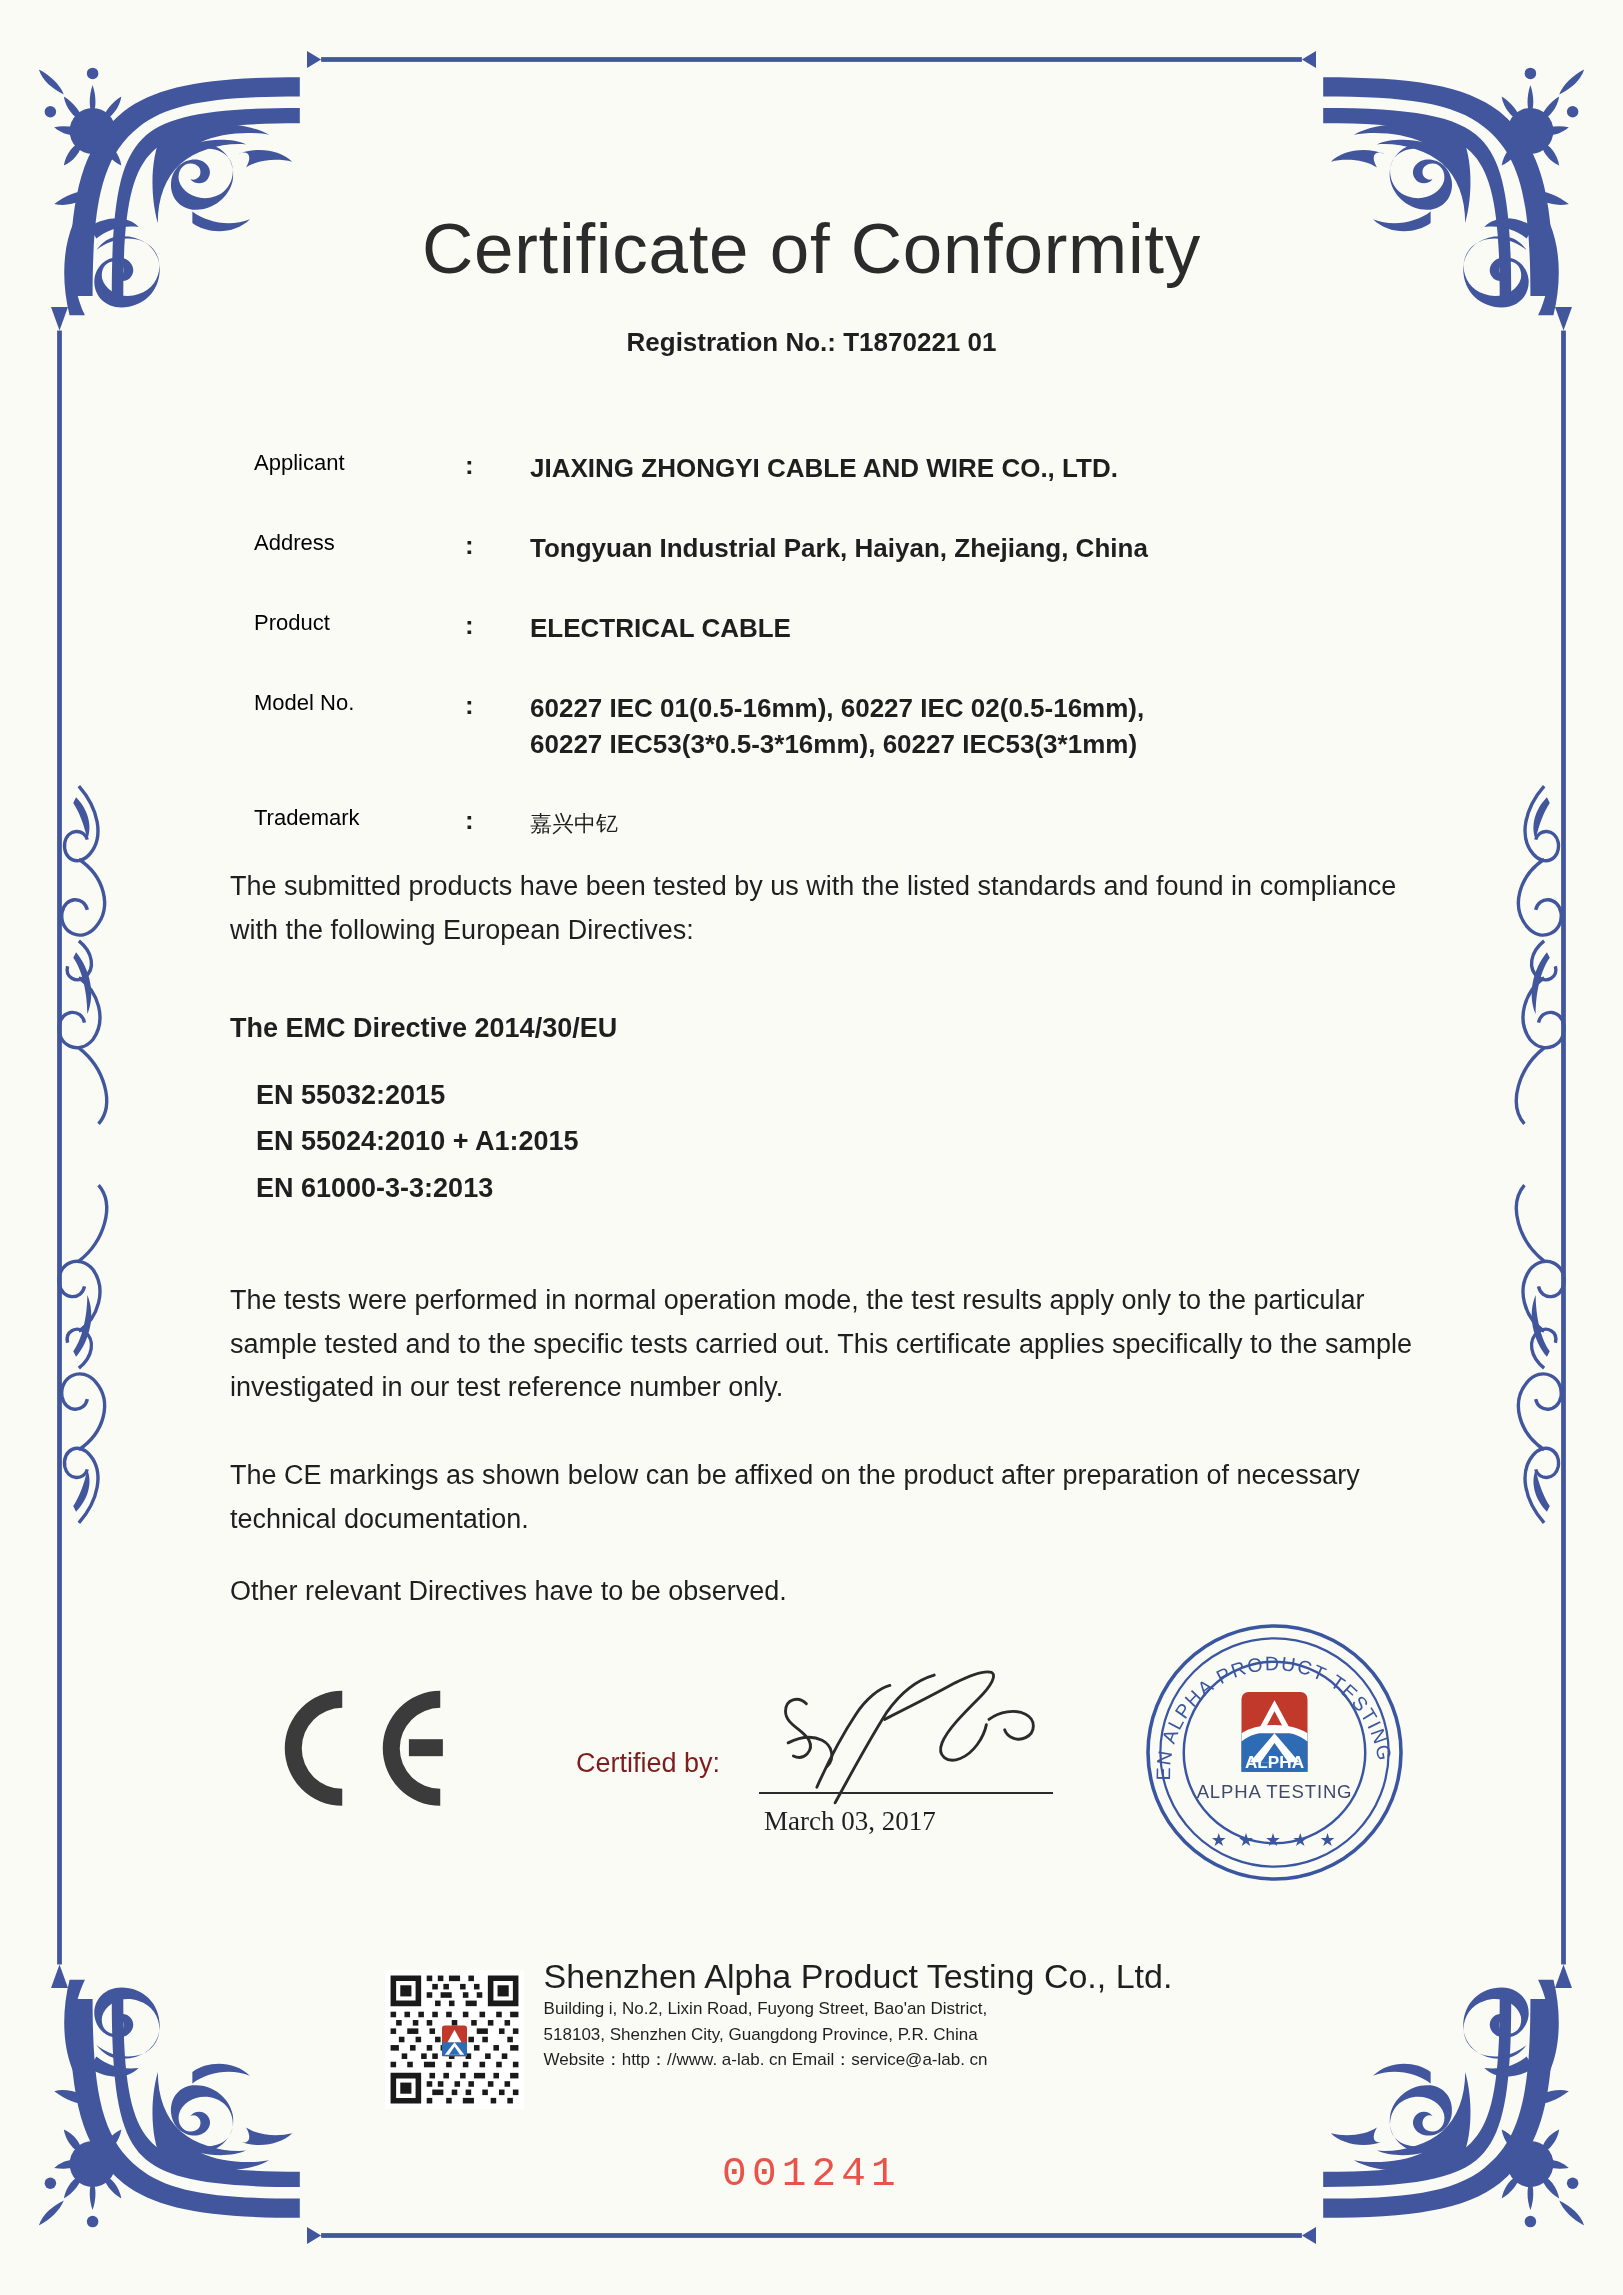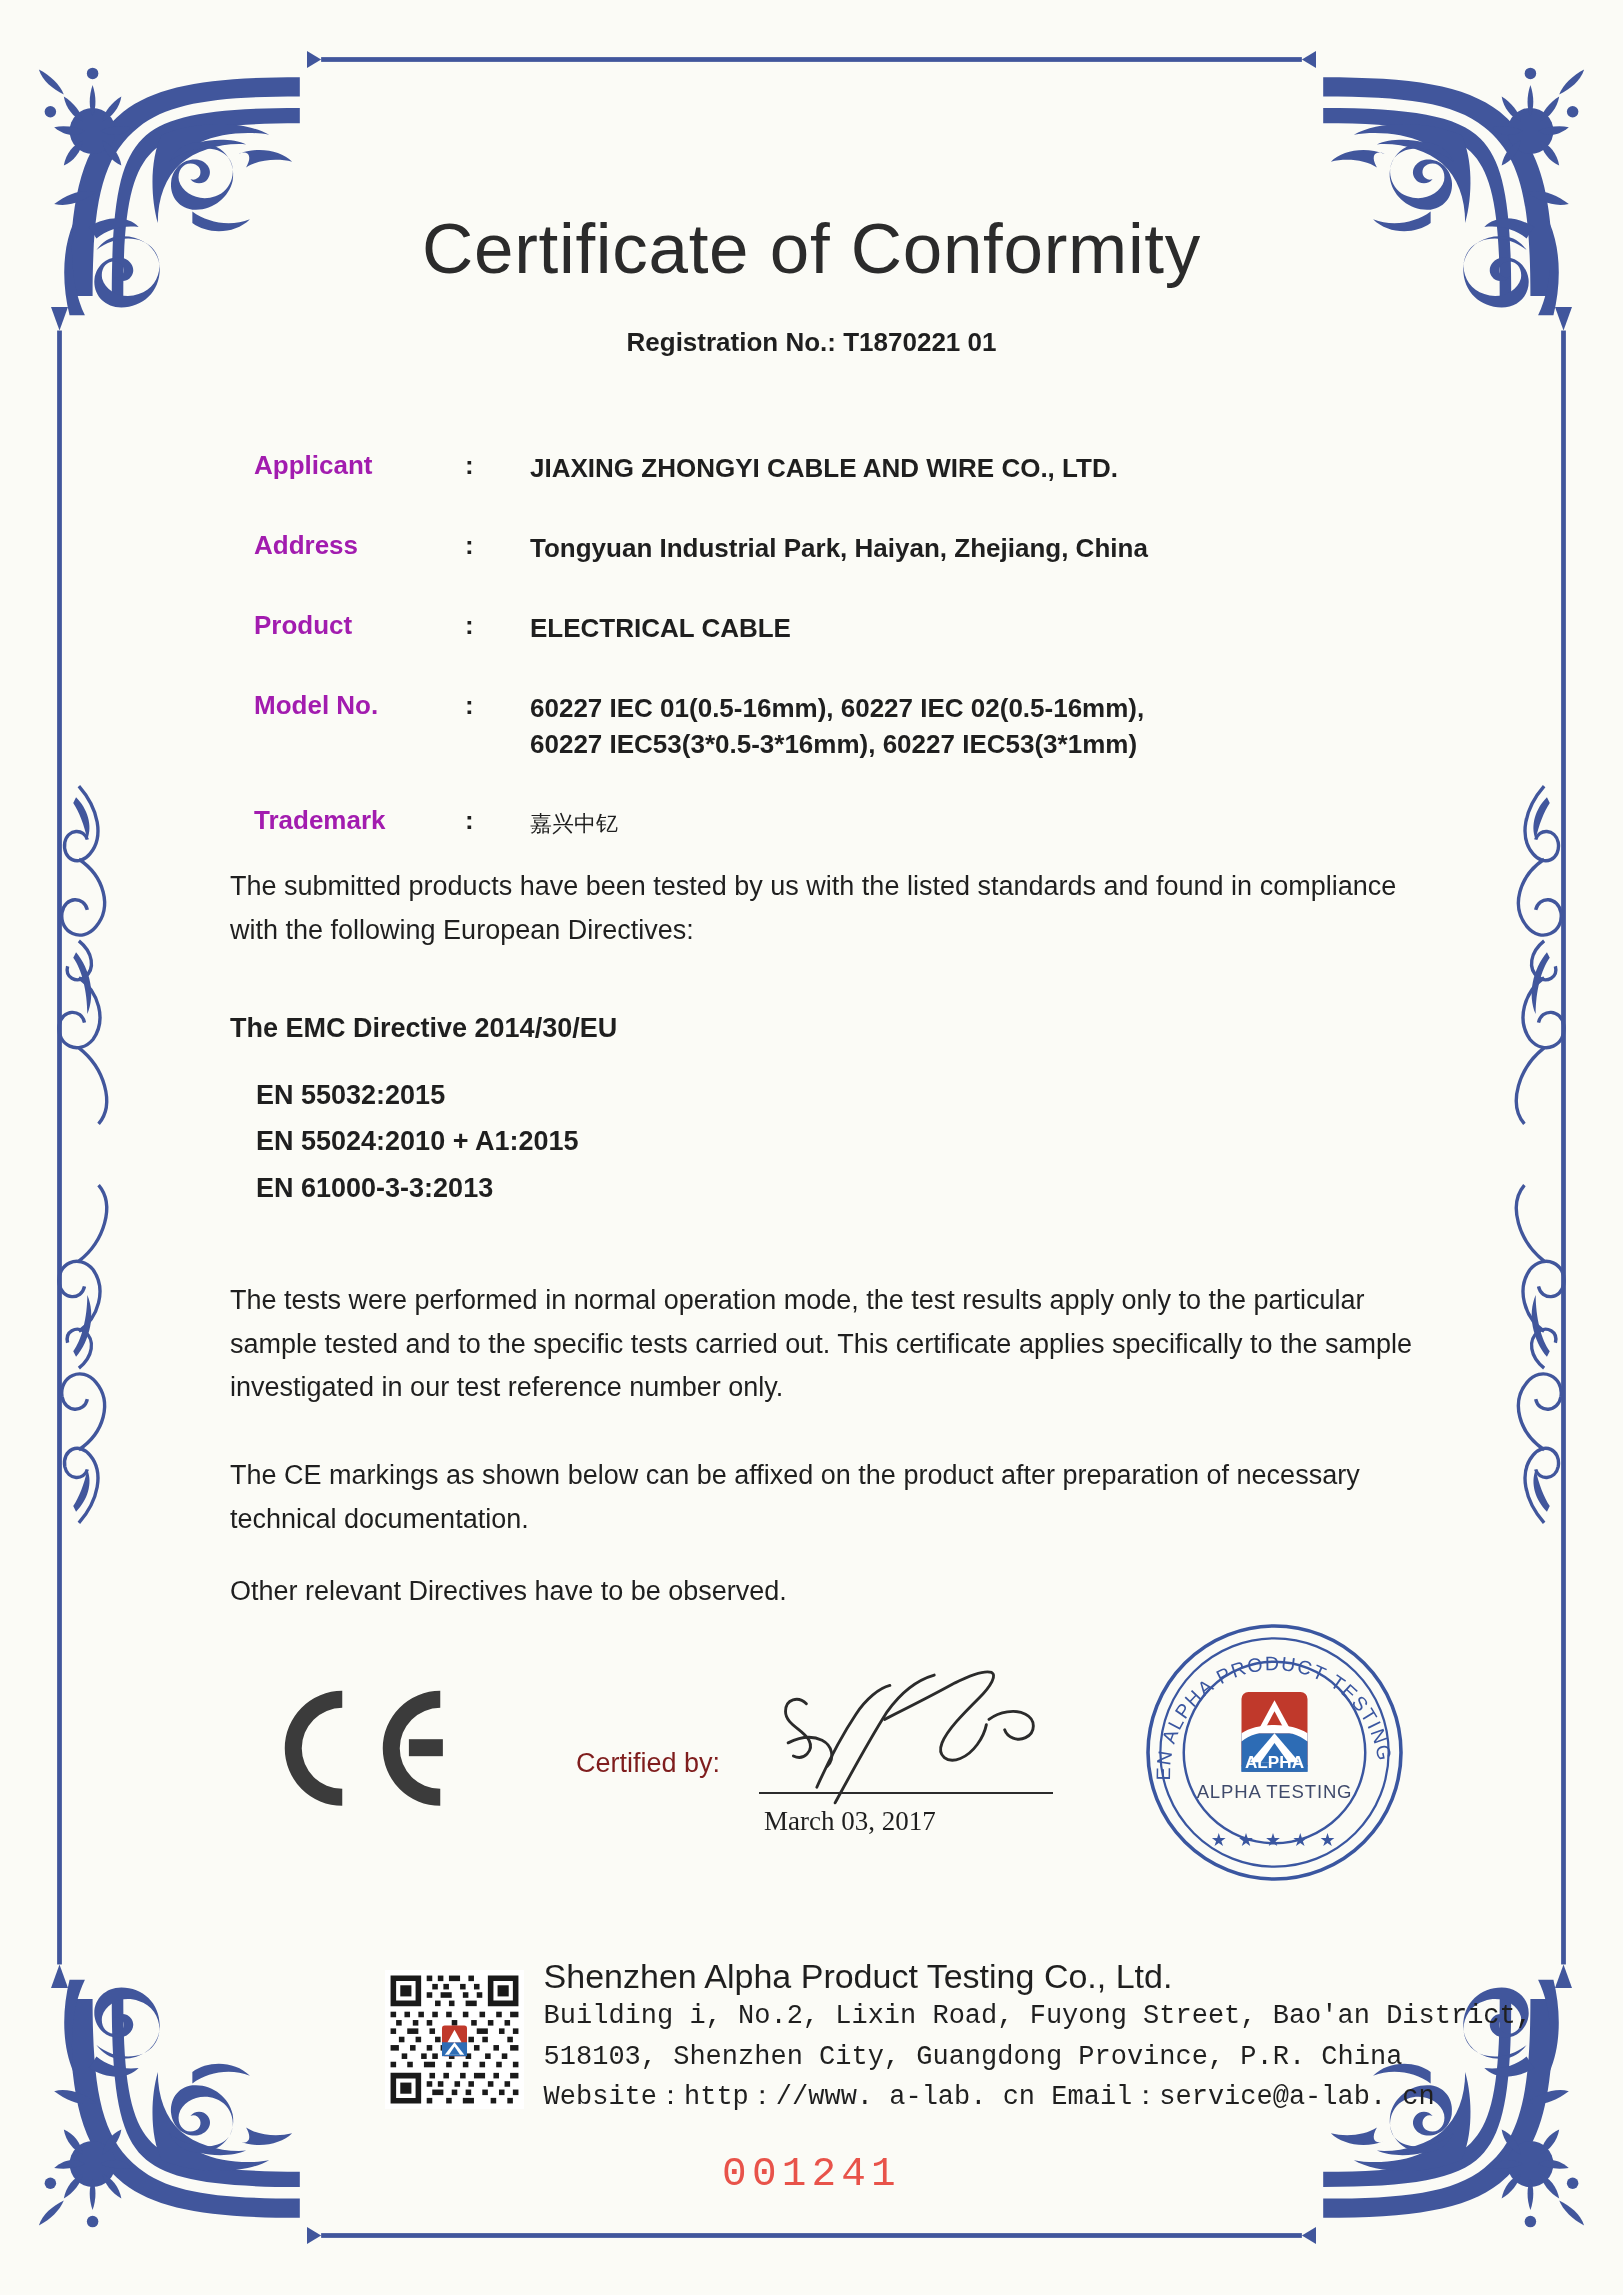--- a/index.html
+++ b/index.html
@@ -105,23 +105,23 @@
   }
   .field-row {
     display: flex;
     align-items: flex-start;
     margin-bottom: 44px;
   }
   .field-row.tight { margin-bottom: 0; }
   .field-label {
     width: 211px;
     flex: 0 0 211px;
-    font-size: 26px;
-    font-weight: bold;
-    color: #a21caf;
+    font-size: 22px;
+    font-weight: normal;
+    color: #000000;
     line-height: 1.1;
   }
   .field-colon {
     width: 41px;
     flex: 0 0 41px;
     font-size: 26px;
     font-weight: bold;
     color: #1f1f1f;
     line-height: 1.1;
   }
@@ -240,24 +240,23 @@
   .qr svg { width: 100%; height: 100%; display: block; }
   .footer-text {
     margin-left: 19.6px;
   }
   .footer-company {
     font-size: 34px;
     color: #1f1f1f;
     line-height: 1.18;
   }
   .footer-line {
-    font-size: 27px;
+    font-size: 17px;
     color: #1f1f1f;
     line-height: 1.5;
-    font-family: Liberation Mono, monospace;
   }
   .serial-no {
     position: absolute;
     left: 0;
     top: 2151px;
     width: 1623px;
     text-align: center;
     font-family: "Liberation Mono", monospace;
     font-size: 41px;
     color: #e8534a;

